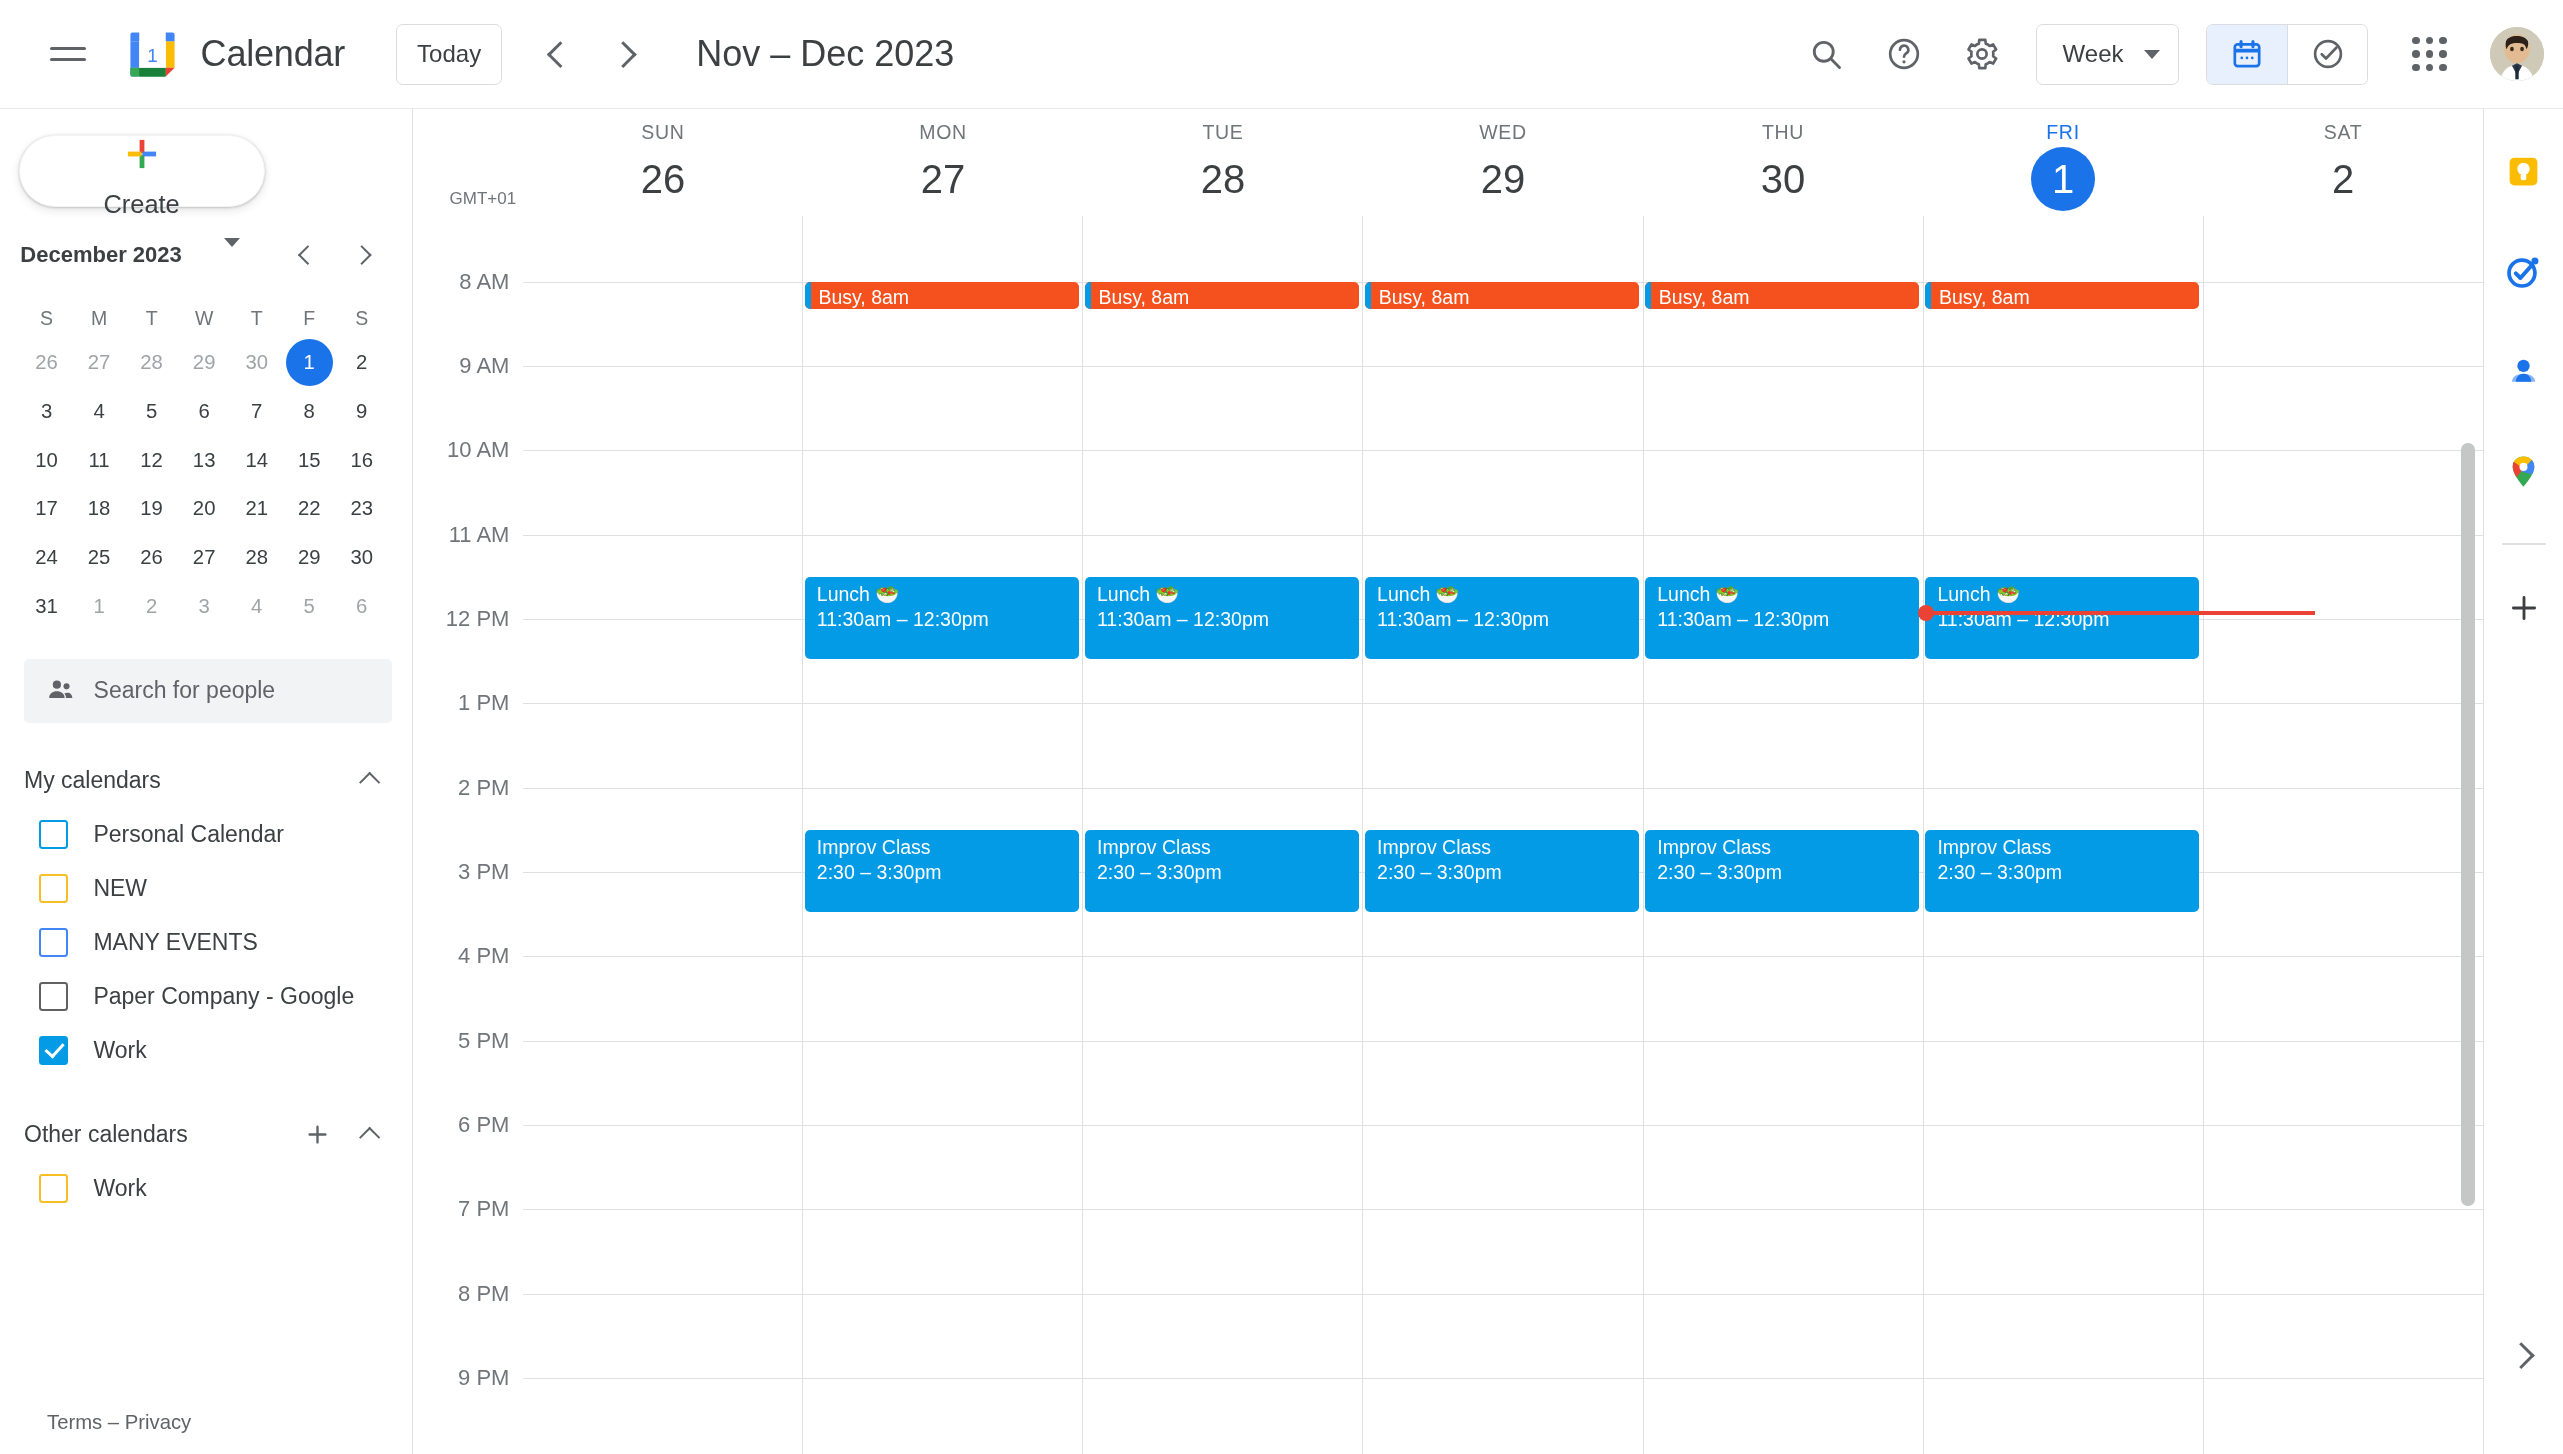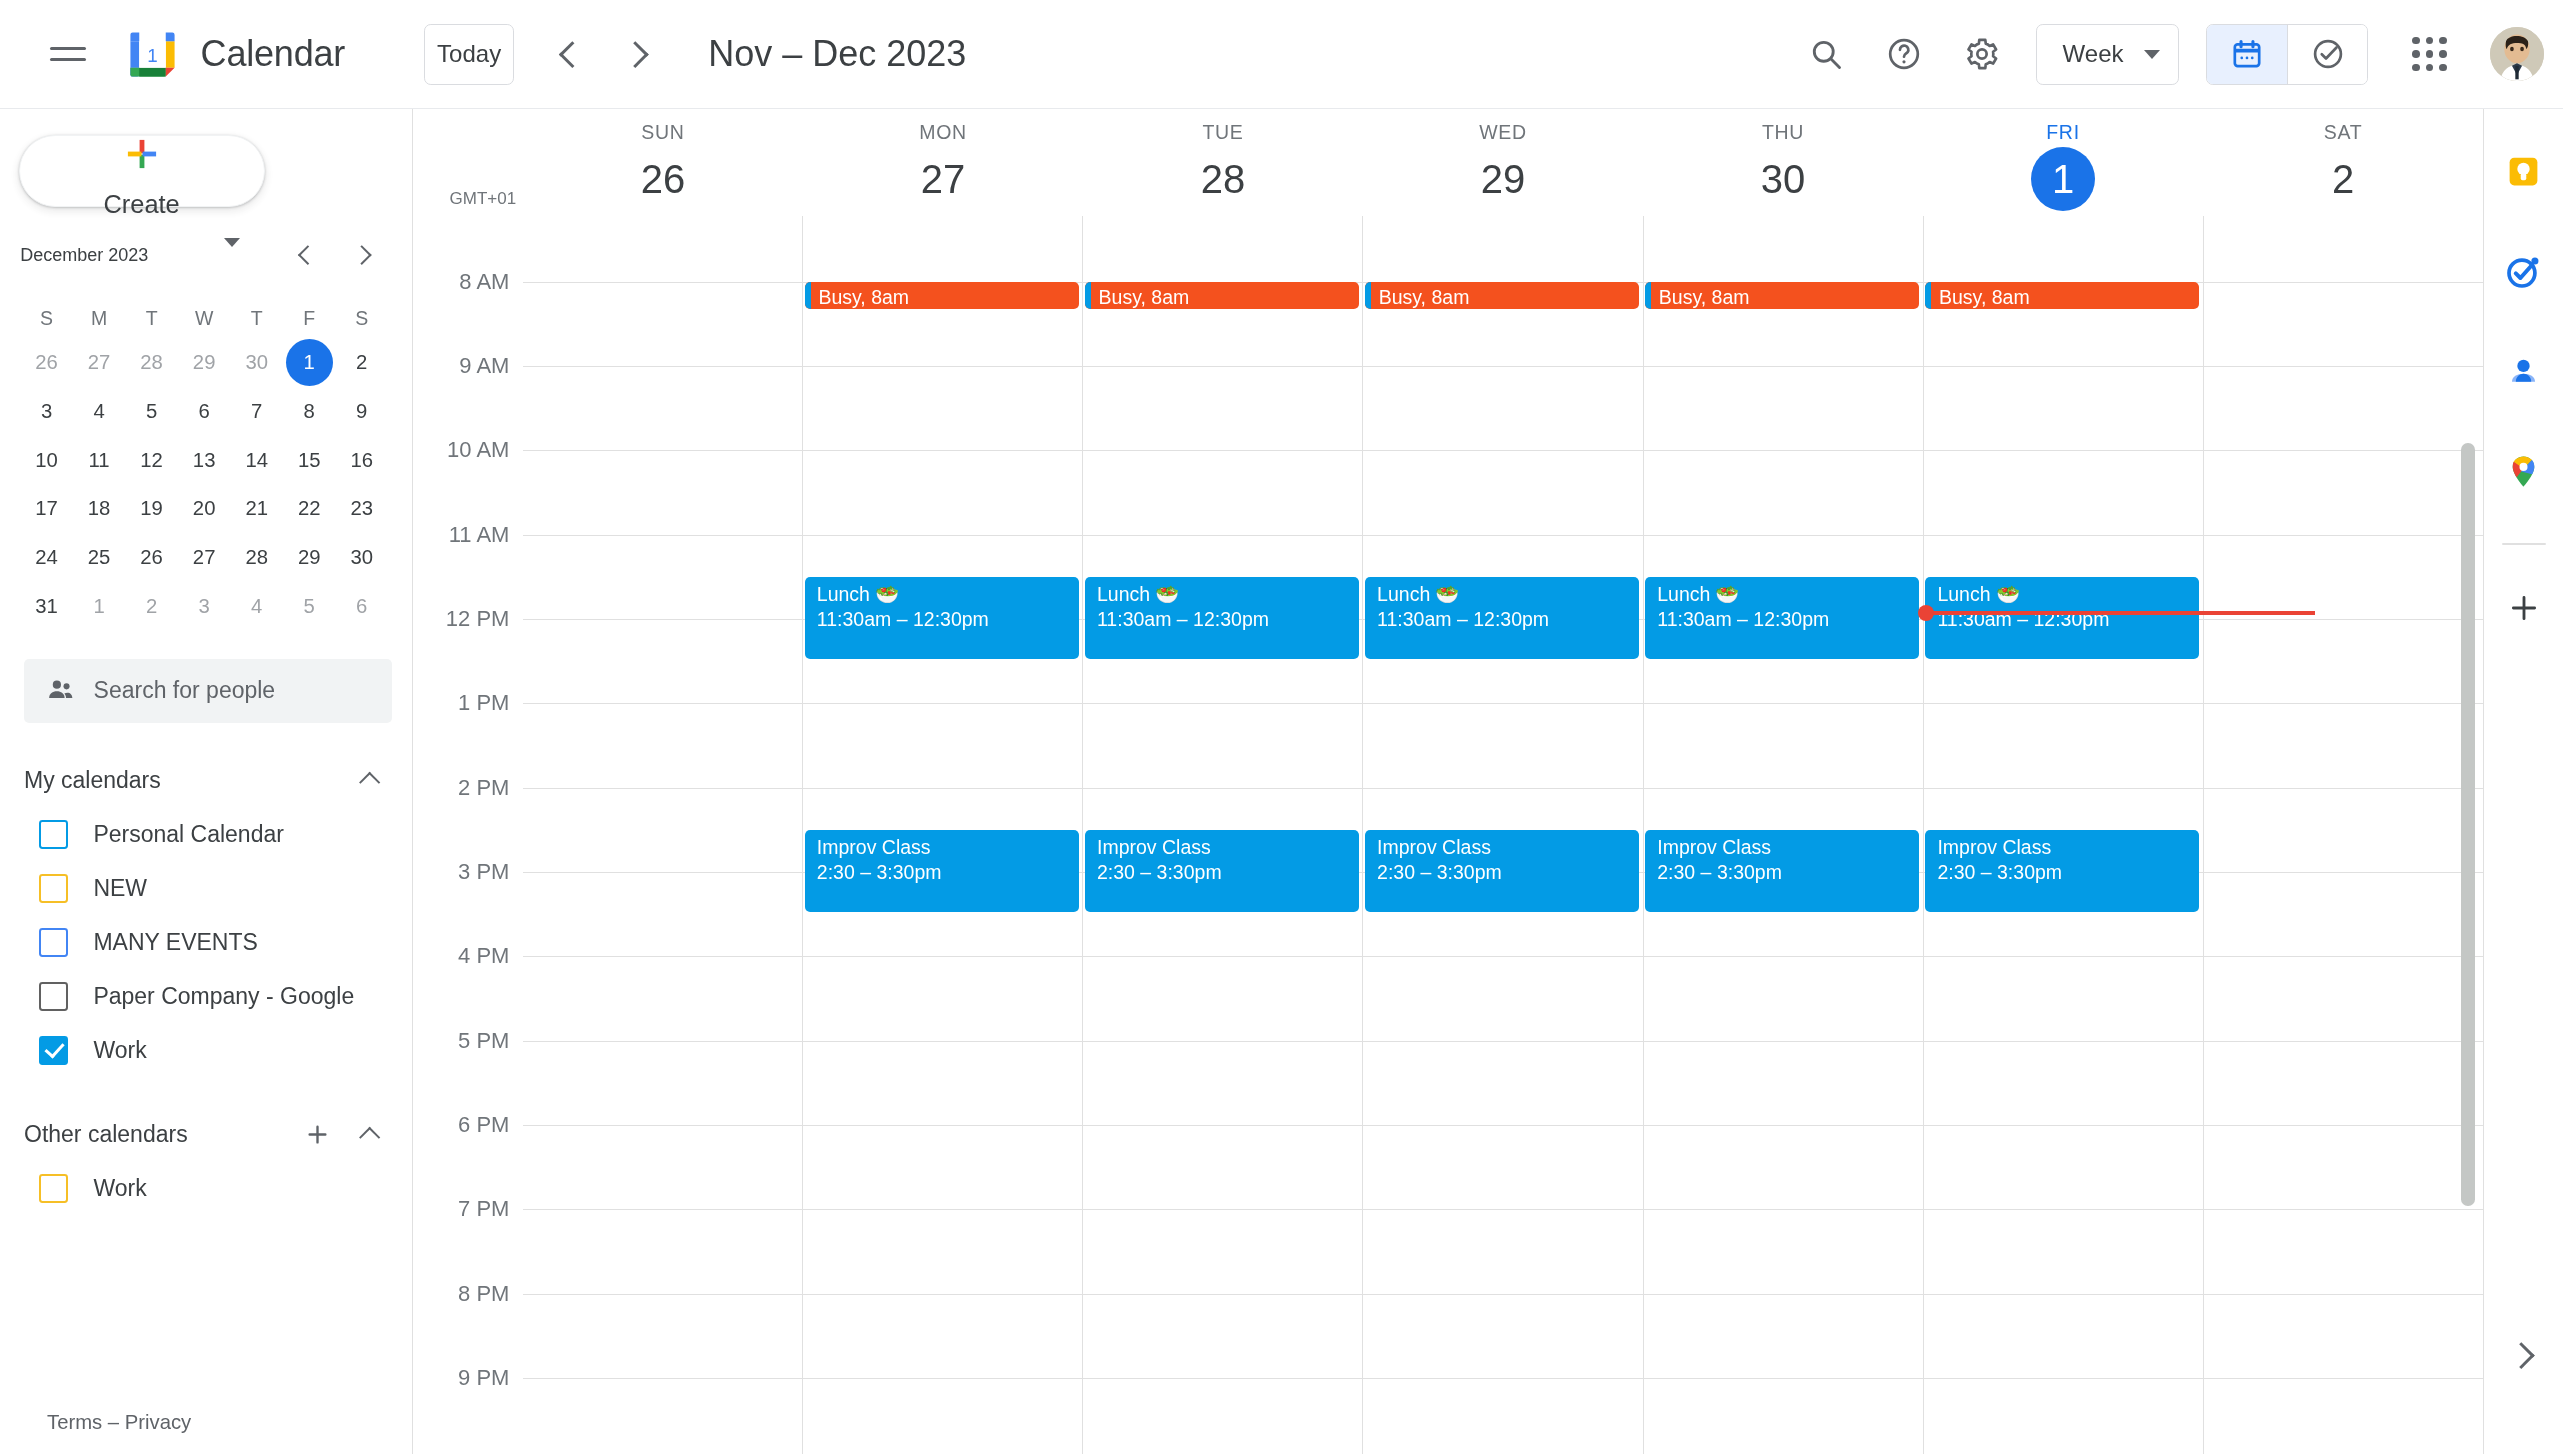--- a/index.html
+++ b/index.html
@@ -24,21 +24,21 @@
     cursor: pointer; flex: none; background: transparent; border: none;
   }
   .hamburger { display:flex; flex-direction:column; gap:7.6px; }
   .hamburger i { display:block; width:36px; height:3.4px; background:#5f6368; border-radius:1.7px;}
   .gcal-logo { width: 53px; height: 53px; margin-left: 18.6px; flex:none; position:relative;}
   .app-title {
     font-size: 36px; color: #3c4043; margin-left: 22px;
     letter-spacing: -0.2px; white-space: nowrap; font-weight: 400;
   }
   .today-btn {
-    margin-left: 79px; height: 61px; padding: 0 12px;
+    margin-left: 51px; height: 61px; padding: 0 20px;
     border: 0.8px solid #dadce0; border-radius: 6.8px; background: #fff;
     font-size: 24px; color: #3c4043; cursor: pointer;
     font-family: inherit; display:flex; align-items:center;
   }
   .nav-arrows { display: flex; margin-left: 22px; }
   .nav-arrows .icon-btn { width: 68px; height: 68px;}
   .chev { width: 18.6px; height: 18.6px; border-style: solid; border-color: #5f6368;}
   .chev.left  { border-width: 0 0 3px 3px; transform: rotate(45deg); margin-left:5.1px;}
   .chev.right { border-width: 3px 3px 0 0; transform: rotate(45deg); margin-right:5.1px;}
   .range-title {
@@ -84,21 +84,21 @@
     display: flex; align-items: center; padding: 0 24px 0 24px; cursor: pointer;
     gap: 18.6px;
     flex-direction: column;
   }
   .plus-multicolor { position: relative; width: 36px; height: 36px; flex:none;}
   .create-label { font-size: 25.4px; color: #3c4043; }
   .create-caret { margin-left: auto; }
   
   .mini-cal { padding: 24px 24px 0 20.3px; }
   .mini-head { display: flex; align-items: center; margin-bottom: 18.6px;}
-  .mini-title { font-size: 18px; color: #3c4043; font-weight: 400; }
+  .mini-title { font-size: 22px; color: #3c4043; font-weight: 700; }
   .mini-nav { margin-left: auto; display: flex; gap: 8.5px; }
   .mini-nav .icon-btn { width: 49px; height: 49px;}
   .mini-nav .chev { width:13.6px; height:13.6px; border-width:0; }
   .mini-nav .chev.left  { border-width: 0 0 2.5px 2.5px; transform: rotate(45deg); margin-left:4.2px;}
   .mini-nav .chev.right { border-width: 2.5px 2.5px 0 0; transform: rotate(45deg); margin-right:4.2px;}
   .mini-grid { display: grid; grid-template-columns: repeat(7, 1fr); row-gap: 1.7px;}
   .mini-dow {
     height: 41px; display:flex; align-items:center; justify-content:center;
     font-size: 19.5px; color: #70757a;
   }

